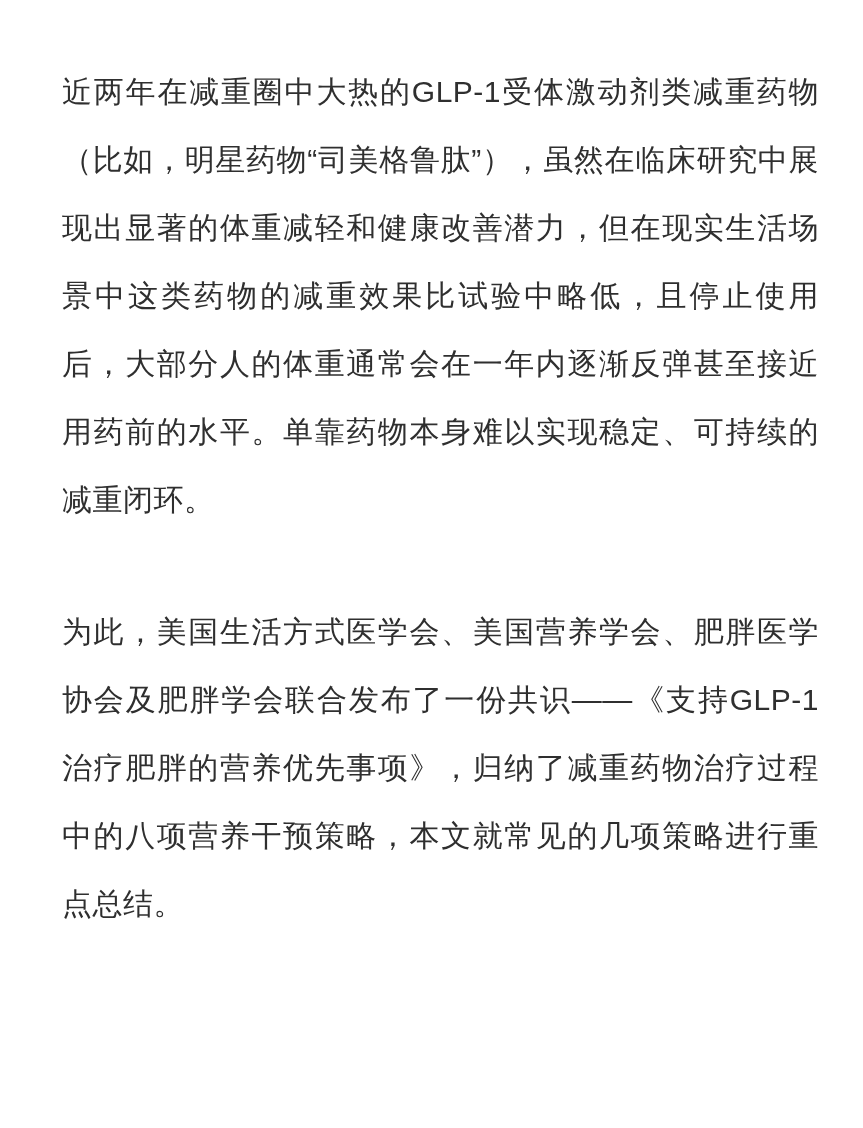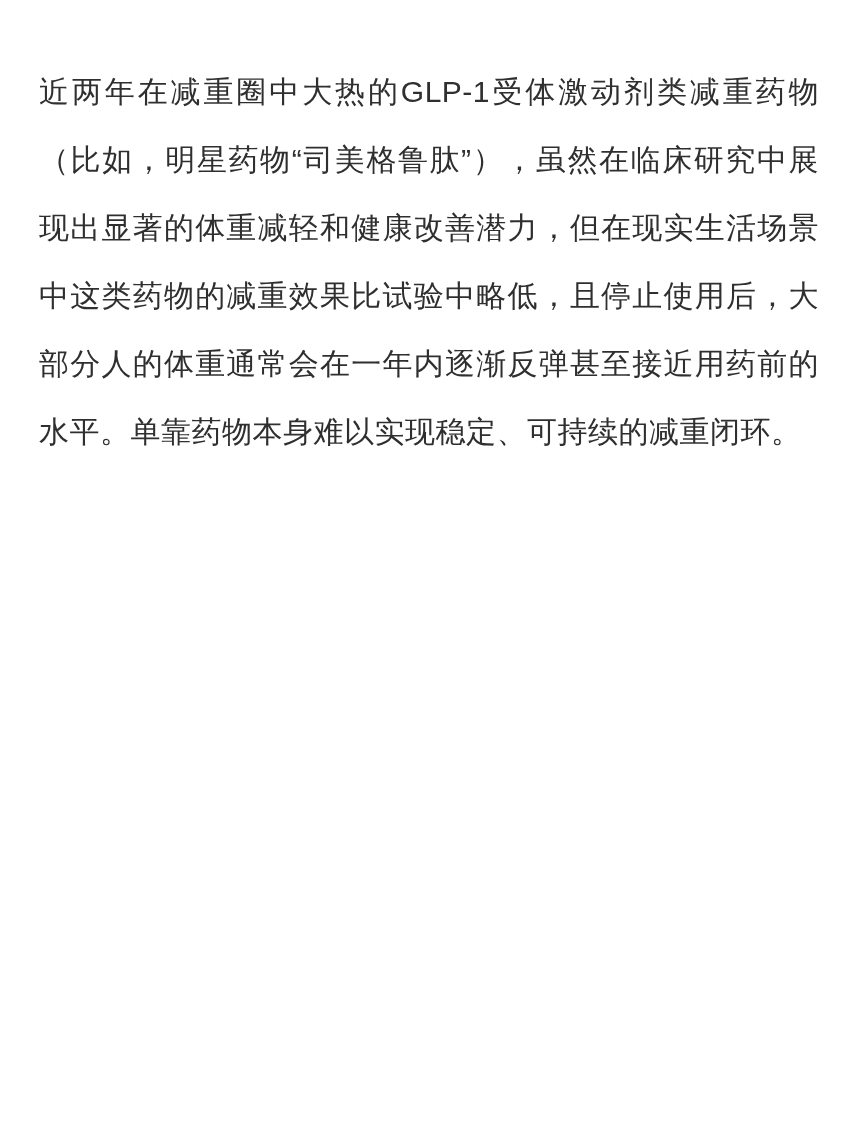--- a/index.html
+++ b/index.html
@@ -11,21 +11,21 @@
     width: 863px;
     height: 1128px;
     font-family: "Liberation Sans", "DejaVu Sans", sans-serif;
     color: #2b2b2b;
     overflow: hidden;
   }
   .page {
     box-sizing: border-box;
     width: 863px;
     height: 1128px;
-    padding: 58px 44px 0 39px;
+    padding: 58px 44px 0 62px;
     background: #ffffff;
   }
   .article {
     display: block;
   }
   .para {
     font-size: 30px;
     line-height: 68px;
     letter-spacing: 0.5px;
     color: #2f2f2f;
@@ -37,14 +37,15 @@
   .para + .para {
     margin-top: 64px;
   }
 </style>
 </head>
 <body>
 
 <div class="page">
   <div class="article">
     <p class="para">近两年在减重圈中大热的GLP-1受体激动剂类减重药物（比如，明星药物“司美格鲁肽”），虽然在临床研究中展现出显著的体重减轻和健康改善潜力，但在现实生活场景中这类药物的减重效果比试验中略低，且停止使用后，大部分人的体重通常会在一年内逐渐反弹甚至接近用药前的水平。单靠药物本身难以实现稳定、可持续的减重闭环。</p>
+    <p class="para">为此，美国生活方式医学会、美国营养学会、肥胖医学协会及肥胖学会联合发布了一份共识——《支持GLP-1治疗肥胖的营养优先事项》，归纳了减重药物治疗过程中的八项营养干预策略，本文就常见的几项策略进行重点总结。</p>
   </div>
 </div>
 
 </body></html>

